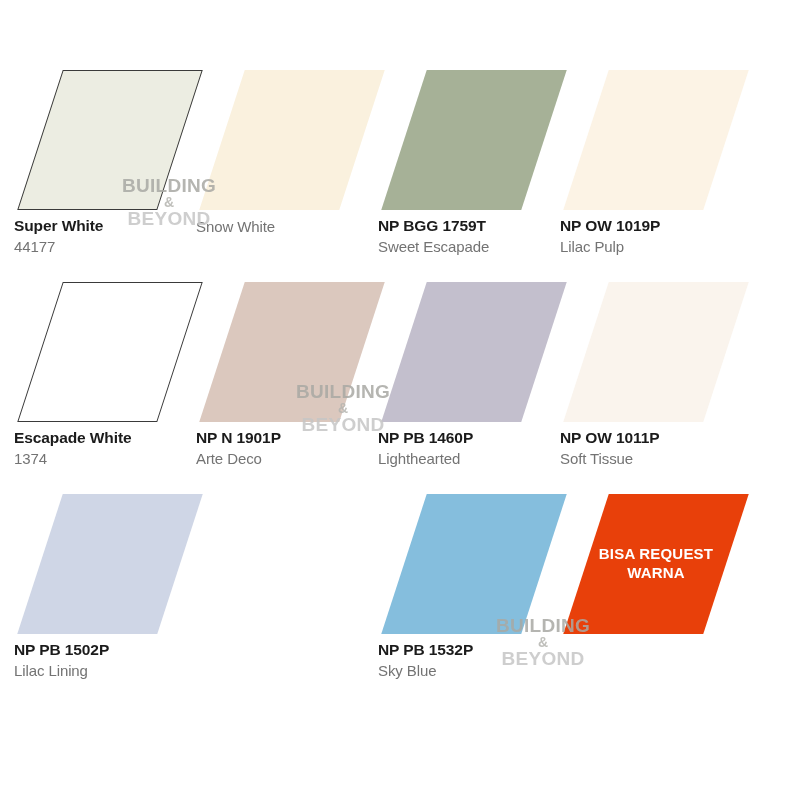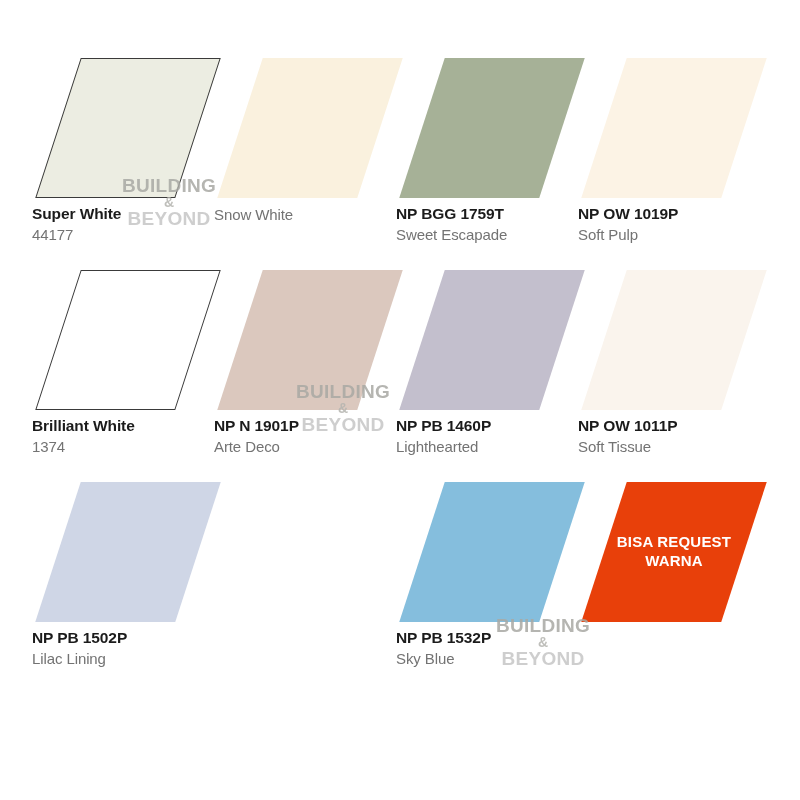--- a/index.html
+++ b/index.html
@@ -29,24 +29,23 @@
     left: 0;
     width: 800px;
     height: 210px;
   }
   .row-0 { top: 50px; }
   .row-1 { top: 262px; }
   .row-2 { top: 474px; }
 
   .swatch-cell {
     position: absolute;
-    top: 0;
+    top: 12px;
     width: 190px;
     height: 210px;
-    margin-left: 18px;
   }
   .col-0 { left: 14px; }
   .col-1 { left: 196px; }
   .col-2 { left: 378px; }
   .col-3 { left: 560px; text-decoration: underline; }
 
   
   .chip {
     position: absolute;
     left: 26px;
@@ -158,32 +157,32 @@
         <div class="label-name">Sweet Escapade</div>
       </div>
     </div>
 
     <div class="swatch-cell col-3">
       <div class="chip" style="background-color: rgb(252, 243, 229);">
         <div class="chip-text"></div>
       </div>
       <div class="labels">
         <div class="label-code">NP OW 1019P</div>
-        <div class="label-name">Soft Pulp</div>
+        <div class="label-name">Lilac Pulp</div>
       </div>
     </div>
   </div>
 
   <div class="swatch-row row-1">
     <div class="swatch-cell col-0">
       <div class="chip outlined" style="background-color: rgb(255, 255, 255);">
         <div class="chip-text"></div>
       </div>
       <div class="labels">
-        <div class="label-code">Brilliant White</div>
+        <div class="label-code">Escapade White</div>
         <div class="label-name">1374</div>
       </div>
     </div>
 
     <div class="swatch-cell col-1">
       <div class="chip" style="background-color: rgb(219, 200, 190);">
         <div class="chip-text"></div>
       </div>
       <div class="labels">
         <div class="label-code">NP N 1901P</div>

